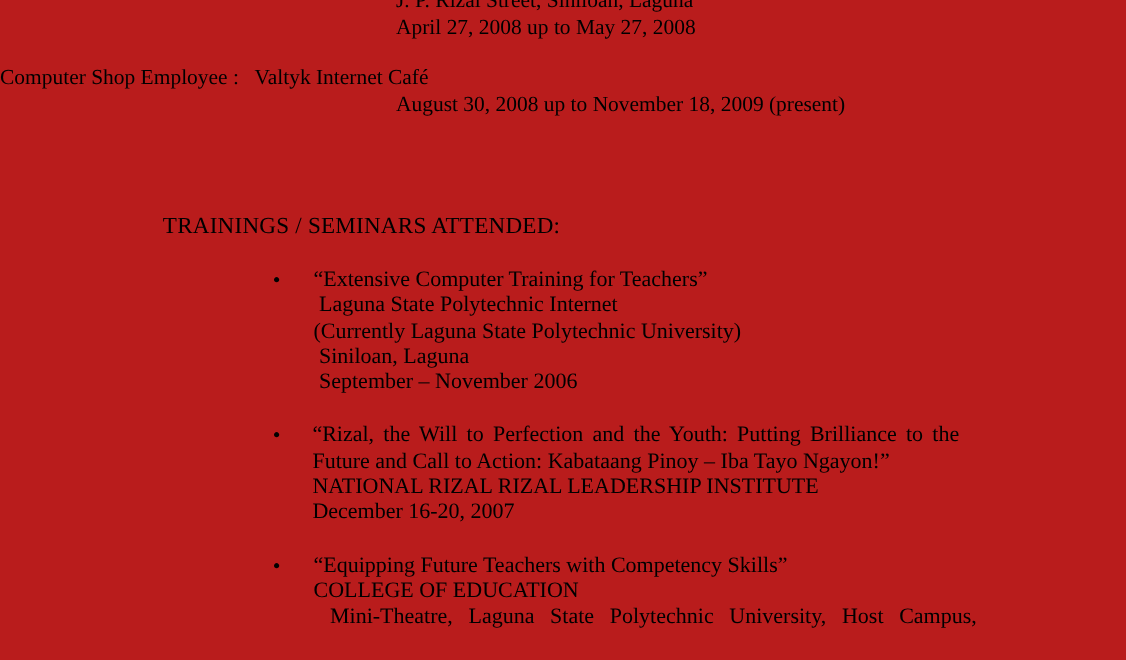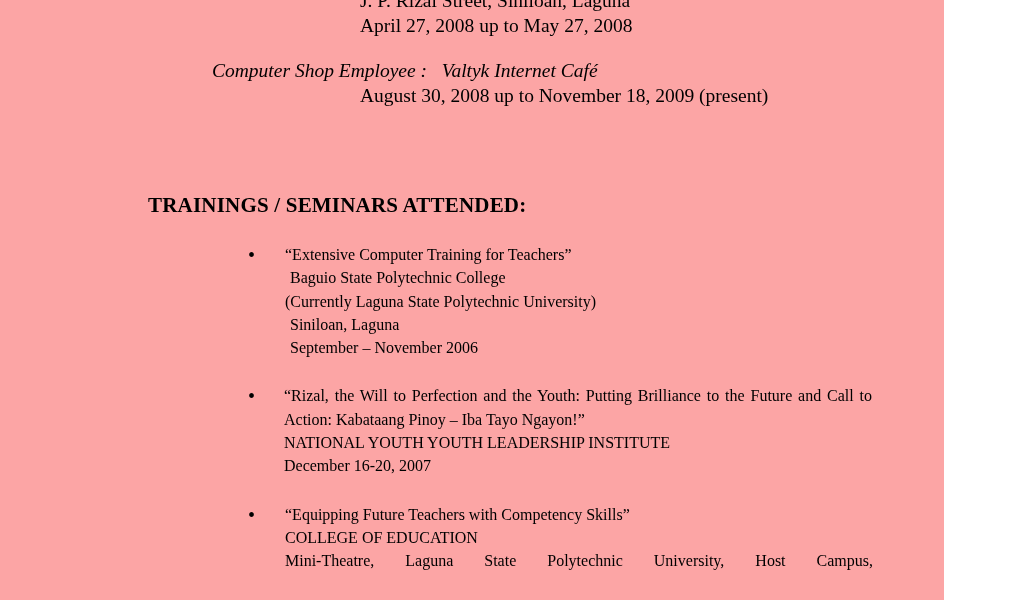--- a/index.html
+++ b/index.html
@@ -9,55 +9,53 @@
   }
   body {
     width: 1024px;
     height: 600px;
     overflow: hidden;
     font-family: "Liberation Serif", serif;
     color: #000000;
   }
   .page {
     position: relative;
-    width: 944px;
+    width: 1024px;
     height: 600px;
-    background: #fca5a5;
+    background: #b91c1c;
   }
 
   
   .emp-block {
     position: absolute;
     left: 0;
     top: -12px;
     width: 1024px;
   }
   .emp-line {
     font-size: 19.5px;
     line-height: 25px;
     white-space: pre;
   }
   .emp-line.center-ish {
     padding-left: 360px;
   }
   .emp-line.label {
-    padding-left: 212px;
-    font-style: italic;
   }
   .emp-gap {
     height: 20px;
   }
 
   
   .section-heading {
     position: absolute;
     left: 148px;
     top: 193px;
     font-size: 21px;
-    font-weight: bold;
+    font-weight: normal;
     letter-spacing: 0.2px;
     text-align: right;
   }
 
   
   .bullets {
     position: absolute;
     left: 0;
     top: 243px;
     width: 1024px;
@@ -68,32 +66,33 @@
     margin-bottom: 25px;
   }
   .bullet-dot {
     position: absolute;
     left: 248px;
     top: 1px;
     font-size: 20px;
     line-height: 23px;
   }
   .bullet-line {
-    font-size: 16px;
+    font-size: 20px;
     line-height: 23.3px;
     white-space: pre-wrap;
   }
   .bullet-line.indent1 {
     padding-left: 5px;
   }
   .bullet-line.justify-wide {
     width: 588px;
     text-align: justify;
     text-align-last: justify;
     white-space: normal;
+    margin-left: 15px;
   }
   .bullet-line.justify-normal {
     width: 588px;
     text-align: justify;
     white-space: normal;
   }
   .bullet-item.second {
     padding-left: 284px;
   }
 </style>
@@ -110,30 +109,30 @@
     <div class="emp-line center-ish">August 30, 2008 up to November 18, 2009 (present)</div>
   </div>
 
   <div class="section-heading">TRAININGS / SEMINARS ATTENDED:</div>
 
   <div class="bullets">
 
     <div class="bullet-item">
       <span class="bullet-dot">•</span>
       <div class="bullet-line">“Extensive Computer Training for Teachers”</div>
-      <div class="bullet-line indent1">Baguio State Polytechnic College</div>
+      <div class="bullet-line indent1">Laguna State Polytechnic Internet</div>
       <div class="bullet-line">(Currently Laguna State Polytechnic University)</div>
       <div class="bullet-line indent1">Siniloan, Laguna</div>
       <div class="bullet-line indent1">September – November 2006</div>
     </div>
 
     <div class="bullet-item second">
       <span class="bullet-dot">•</span>
       <div class="bullet-line justify-normal">“Rizal, the Will to Perfection and the Youth: Putting Brilliance to the Future and Call to Action: Kabataang Pinoy – Iba Tayo Ngayon!”</div>
-      <div class="bullet-line">NATIONAL YOUTH YOUTH LEADERSHIP INSTITUTE</div>
+      <div class="bullet-line">NATIONAL RIZAL RIZAL LEADERSHIP INSTITUTE</div>
       <div class="bullet-line">December 16-20, 2007</div>
     </div>
 
     <div class="bullet-item">
       <span class="bullet-dot">•</span>
       <div class="bullet-line">“Equipping Future Teachers with Competency Skills”</div>
       <div class="bullet-line">COLLEGE OF EDUCATION</div>
       <div class="bullet-line justify-wide">Mini-Theatre, Laguna State Polytechnic University, Host Campus,</div>
     </div>
 

